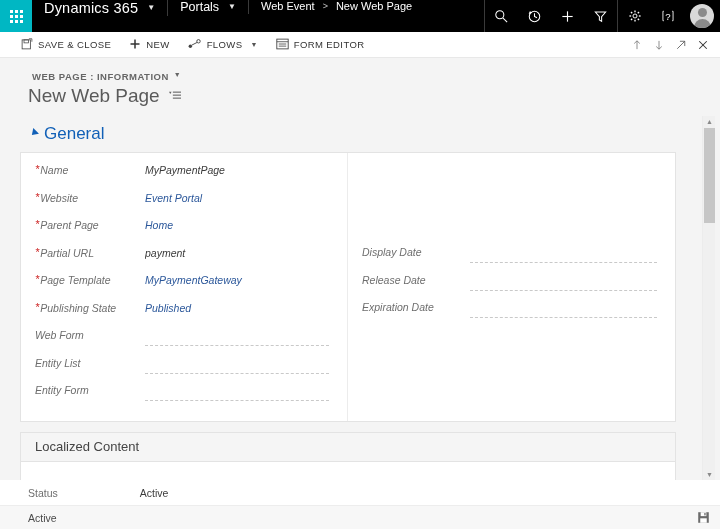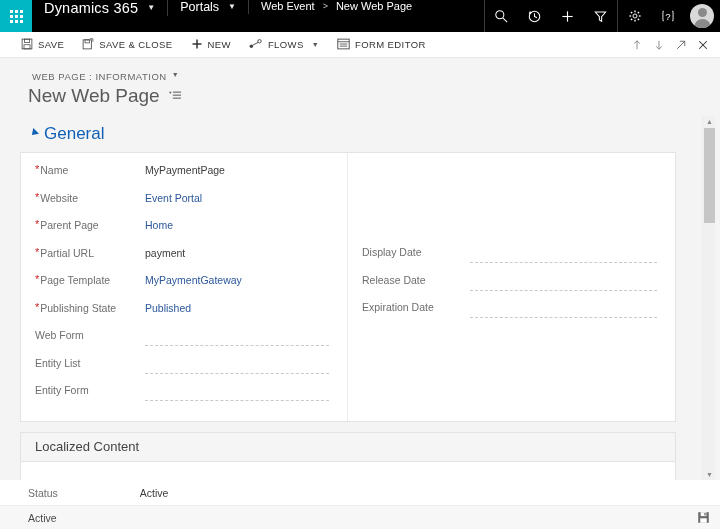--- a/index.html
+++ b/index.html
@@ -99,21 +99,21 @@
   }
 
   
   .pagehead {
     background: #f4f4f4;
     padding: 8px 0 4px 28px;
     height: 48px;
   }
   .formselector {
     display: inline-flex; gap: 5px;
-    font-size: 9.5px; font-weight: normal; letter-spacing: .5px;
+    font-size: 9.5px; font-weight: bold; letter-spacing: .5px;
     color: #666666; text-transform: uppercase;
     padding: 2px 4px; cursor: pointer;
   }
   .fs-caret { font-size: 7px; }
   .titlerow { display: flex; align-items: center; gap: 8px; margin-top: 2px; }
   .rec-title {
     font-size: 19px; color: #5a5a5a; font-weight: normal;
     line-height: 1.1;
   }
   .title-ico { display: flex; align-items: center; cursor: pointer; }
@@ -143,20 +143,21 @@
     border-right: 4px solid transparent;
     border-top: 6px solid #1160b7;
     transform: rotate(45deg);
     margin-top: -2px;
   }
   .card {
     background: #ffffff;
     border: 1px solid #e3e3e3;
     width: 656px;
     display: flex;
+    font-style: italic;
   }
   .col {
     width: 50%;
     padding: 8px 14px 12px 14px;
   }
   .col.left { border-right: 1px solid #ececec; }
   .field {
     display: flex; align-items: flex-start;
     height: 27.5px;
   }
@@ -328,30 +329,20 @@
       <div class="avatar">
         <span class="head"></span>
           <span class="body"></span>
       </div>
     </div>
   </div>
 </div>
 
 <div class="cmdbar">
 
-  <div class="cmd-btn">
-    <span>
-      <svg width="12" height="12" viewBox="0 0 16 16">
-          <rect x="1.5" y="1.5" width="13" height="13" fill="none" stroke="#444" stroke-width="1.1"></rect>
-          <rect x="4.5" y="1.5" width="7" height="4.5" fill="none" stroke="#444" stroke-width="1"></rect>
-          <rect x="4" y="9" width="8" height="5.5" fill="none" stroke="#444" stroke-width="1"></rect>
-        </svg>
-    </span>
-    <span>SAVE</span>
-  </div>
 
   <div class="cmd-btn">
     <span>
       <svg width="12" height="12" viewBox="0 0 16 16">
           <rect x="1.5" y="2.5" width="11" height="12" fill="none" stroke="#444" stroke-width="1.1"></rect>
           <rect x="4" y="2.5" width="6" height="4" fill="none" stroke="#444" stroke-width="1"></rect>
           <polyline points="10.5,1 14.5,1 14.5,5" fill="none" stroke="#444" stroke-width="1"></polyline>
         </svg>
     </span>
     <span>SAVE &amp; CLOSE</span>

